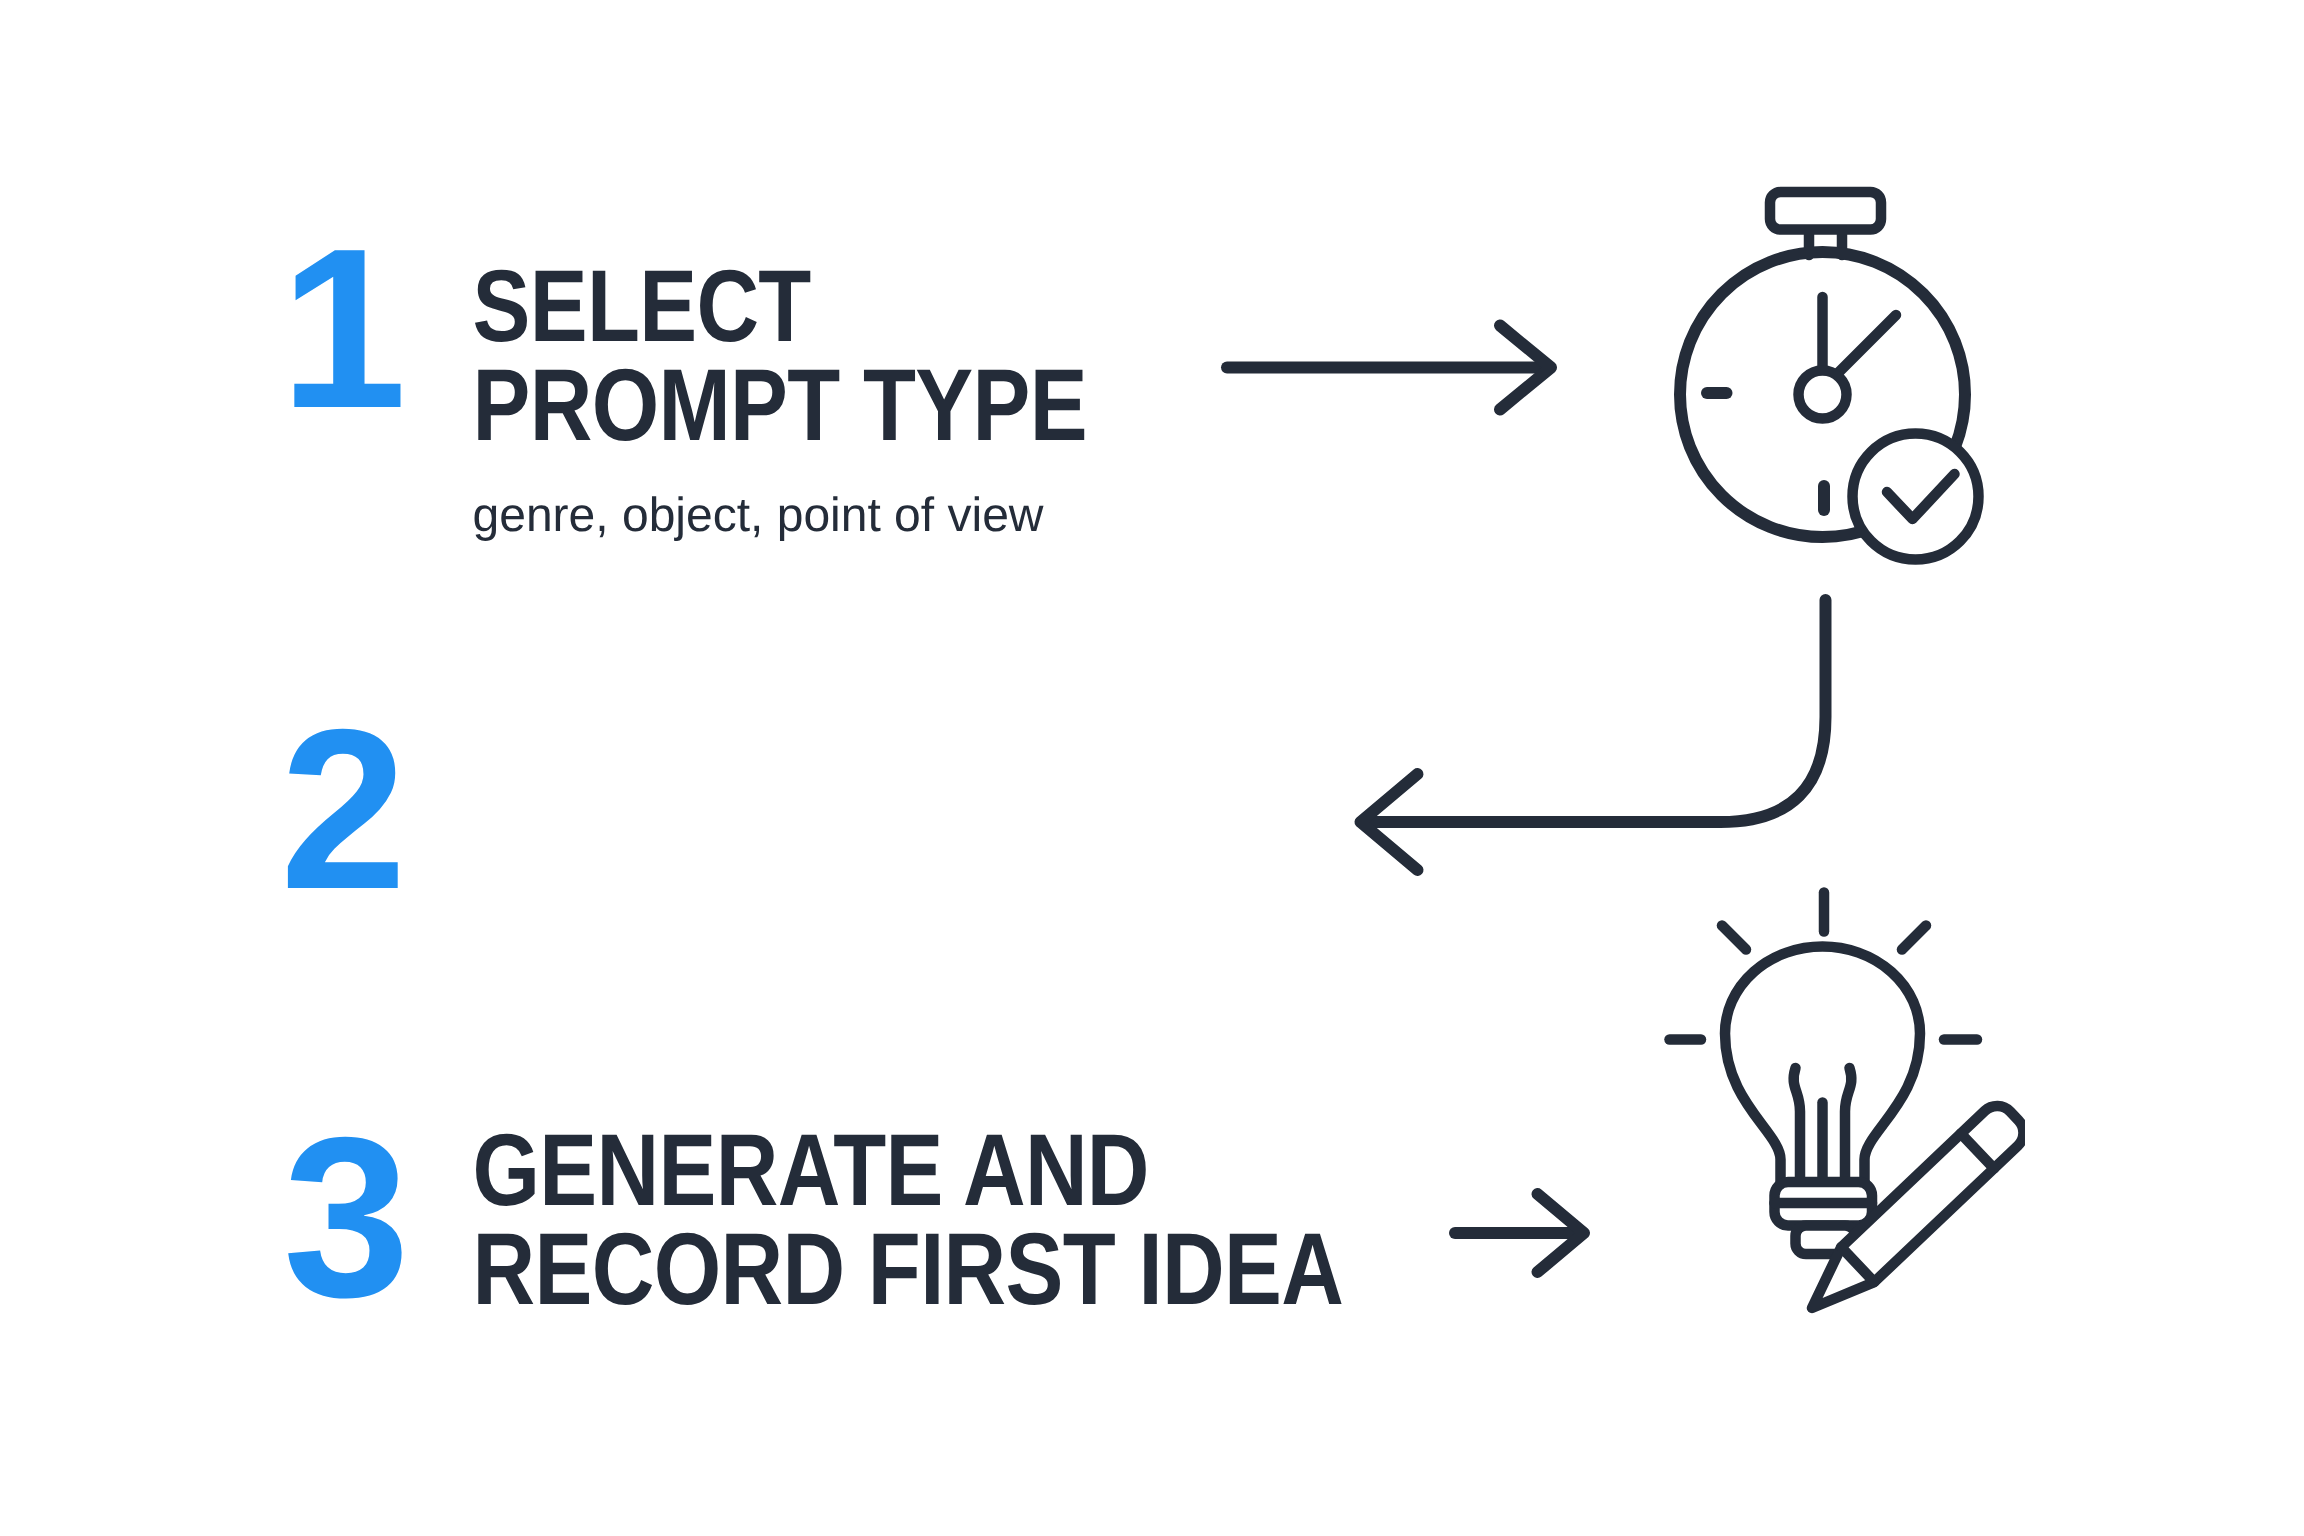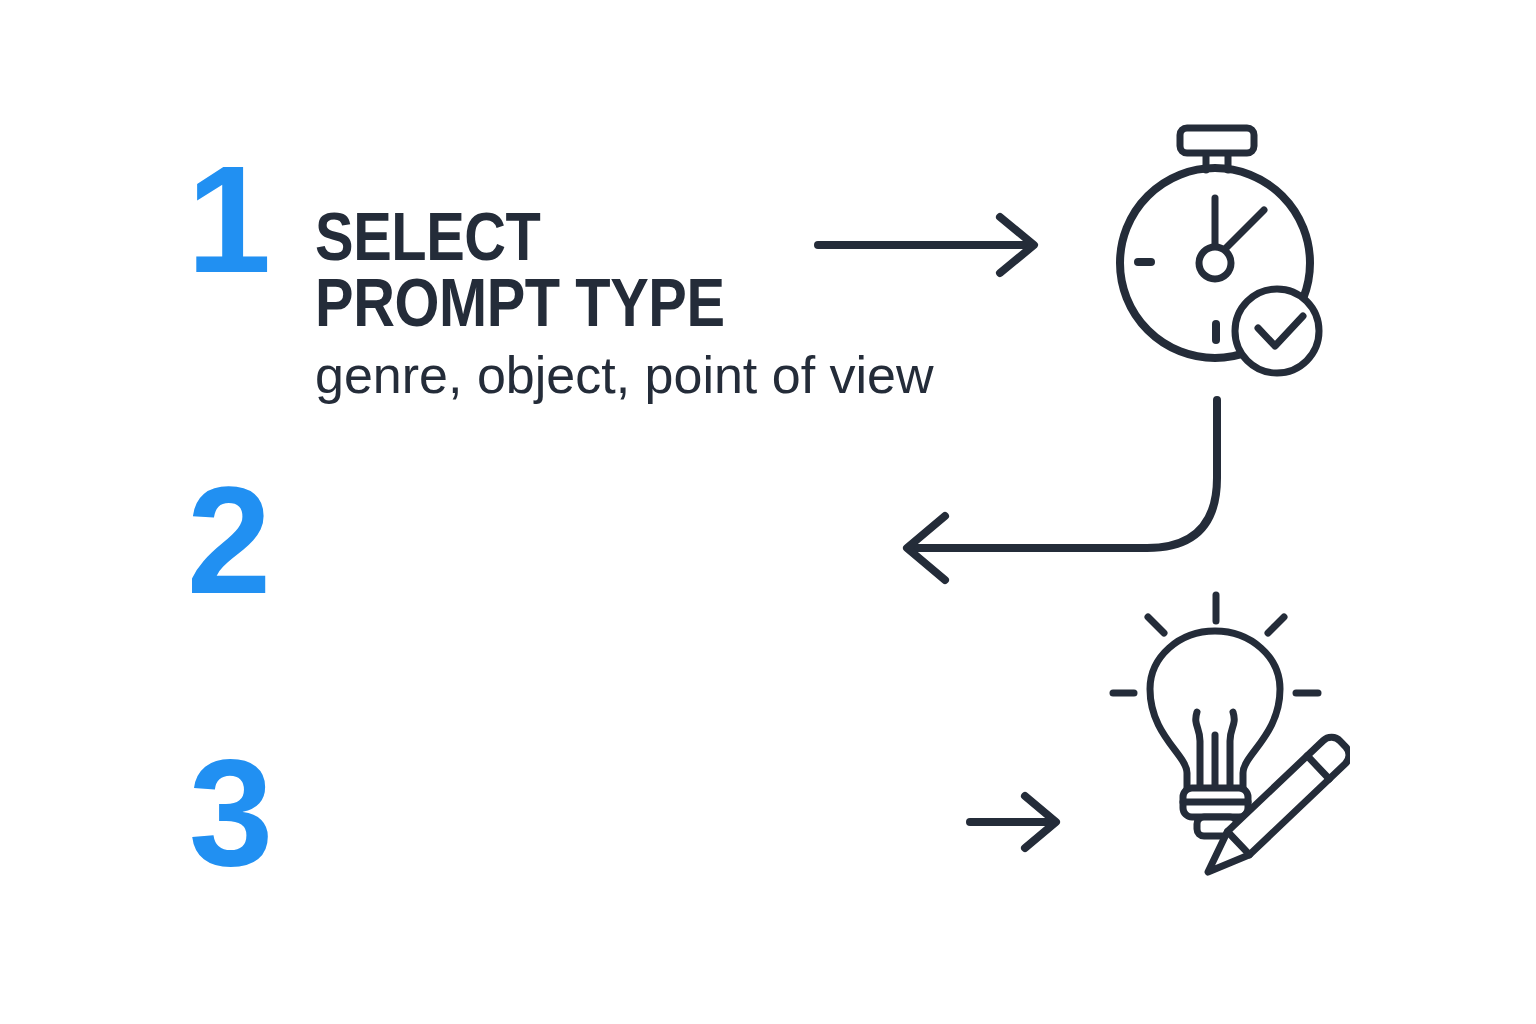--- a/index.html
+++ b/index.html
@@ -22,39 +22,39 @@
     font-size:152px;
     font-weight:700;
     line-height:112px;
     color:var(--accent);
     letter-spacing:-2px;
   }
   #num-1 { left:168px; top:163px; }
   #num-2 { left:168px; top:484px; }
   #num-3 { left:170px; top:756px; }
 
-  .step-text { position:absolute; left:315px;margin-top:32px; }
+  .step-text { position:absolute; left:315px; }
   #text-1 { top:171px; }
   #text-2 { top:480px; }
   #text-3 { top:747px; }
 
   .step-title {
     margin:0;
     font-size:68px;
     font-weight:700;
     line-height:66px;
     color:var(--ink);
     letter-spacing:-0.5px;
     transform:scaleX(0.85);
     transform-origin:0 0;
     white-space:nowrap;
   }
   .step-subtitle {
     margin:16px 0 0 0;
-    font-size:52px;
+    font-size:32px;
     font-weight:400;
     line-height:48px;
     color:var(--ink);
     white-space:nowrap;
   }
   .icon-svg, .arrow-svg { position:absolute; display:block; }
   #stopwatch-svg { left:1110px; top:120px; }
   #bulb-svg      { left:1100px; top:585px; }
   #arrow1-svg    { left:810px;  top:210px; }
   #elbow-svg     { left:885px;  top:393px; }
@@ -89,20 +89,24 @@
 
   <div class="step-number" id="num-1">1</div>
   <div class="step-text" id="text-1">
     <h2 class="step-title"><span>SELECT</span><br><span>PROMPT TYPE</span></h2>
     <p class="step-subtitle">genre, object, point of view</p>
   </div>
 
   <div class="step-number" id="num-2">2</div>
 
   <div class="step-number" id="num-3">3</div>
+  <div class="step-text" id="text-3">
+    <h2 class="step-title"><span>GENERATE AND</span><br><span>RECORD FIRST IDEA</span></h2>
+    <p class="step-subtitle"></p>
+  </div>
 
   <svg class="arrow-svg" id="arrow1-svg" width="235" height="70" viewBox="0 0 235 70" aria-hidden="true">
     <line class="ink-line" x1="8" y1="35" x2="222" y2="35"></line>
     <polyline class="ink-line" points="190,7 224,35 190,63"></polyline>
   </svg>
 
   <svg class="icon-svg" id="stopwatch-svg" width="220" height="260" viewBox="0 0 220 260" aria-hidden="true">
     <line class="ink-line-thin" x1="96" y1="30" x2="96" y2="50"></line>
     <line class="ink-line-thin" x1="118" y1="30" x2="118" y2="50"></line>
     <rect class="ink-mask" x="70" y="8" width="74" height="25" rx="7"></rect>

